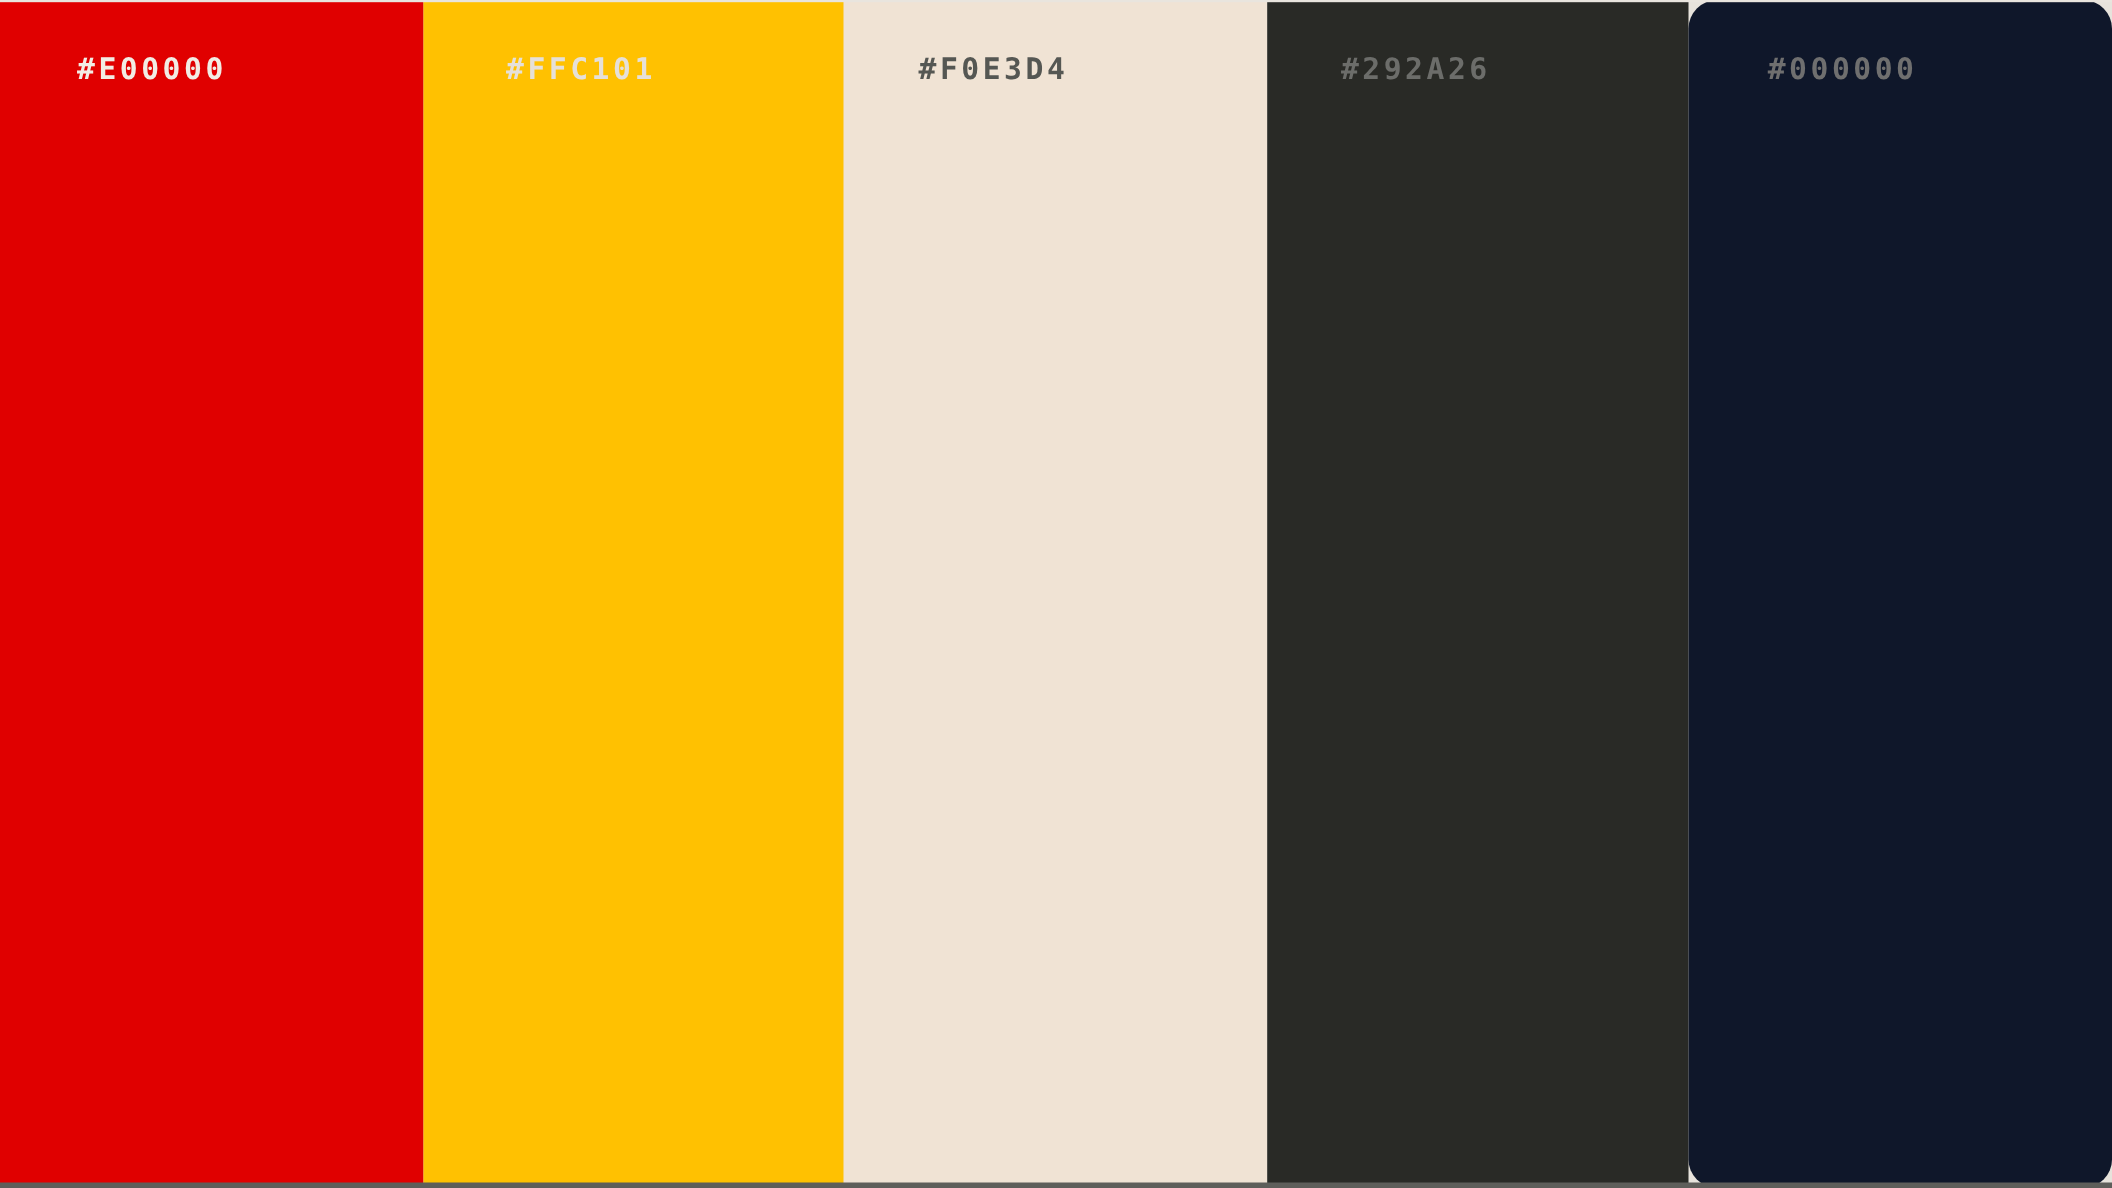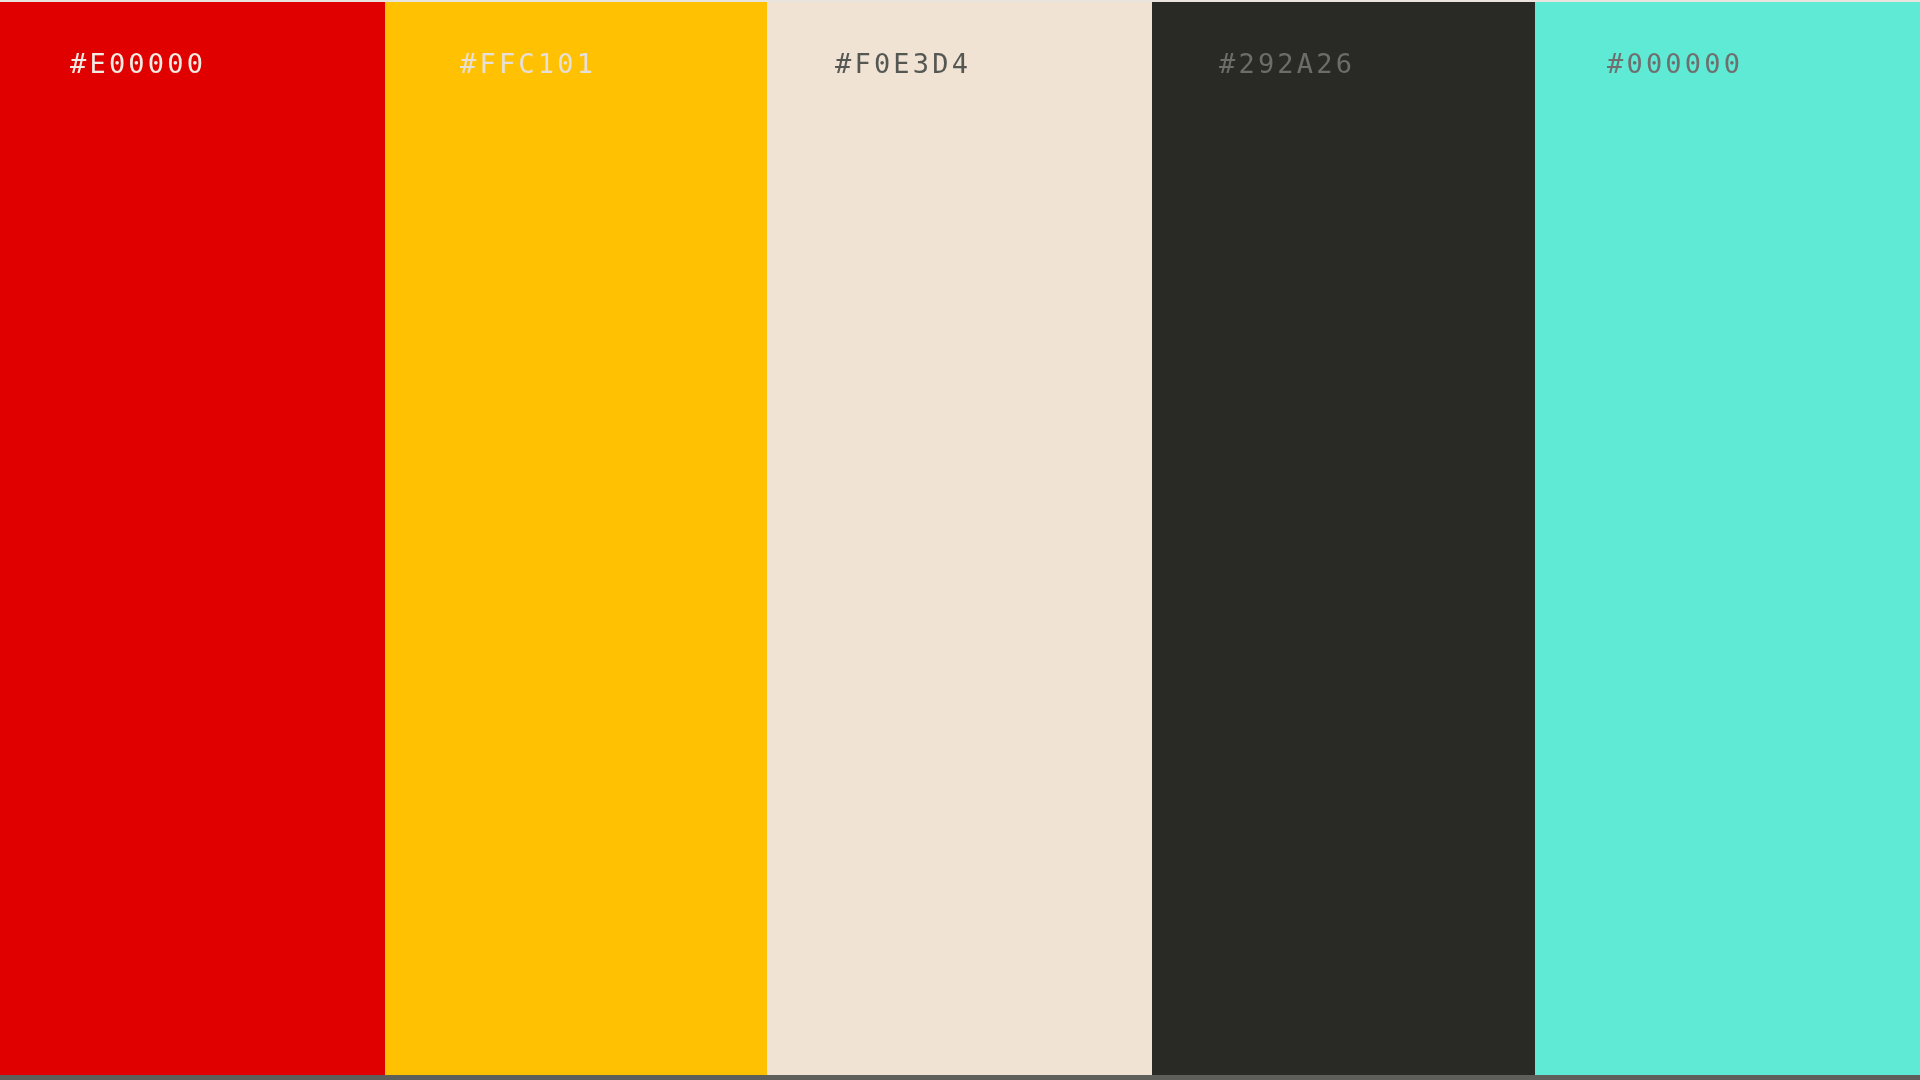--- a/index.html
+++ b/index.html
@@ -40,21 +40,21 @@
     height: 1080px;
     flex: 0 0 auto;
     box-sizing: border-box;
   }
 
   .swatch-label {
     position: absolute;
     top: 50px;
     font-family: "DejaVu Sans Mono", "Liberation Mono", monospace;
     font-size: 27px;
-    font-weight: 400;
+    font-weight: 700;
     letter-spacing: 3.2px;
     line-height: 1;
     white-space: nowrap;
     user-select: none;
   }
 
   
   .sw-1 { width: 385px;  background: #E00000; }
   .sw-2 { width: 382px;  background: #FFC101; }
   .sw-3 { width: 385px;  background: #F0E3D4; padding-left: 48px; }
@@ -83,19 +83,19 @@
   </div>
 
   <div class="swatch sw-3" style="background: rgb(240, 227, 212); width: 385px;">
     <div class="swatch-label" style="color: rgb(85, 87, 83);">#F0E3D4</div>
   </div>
 
   <div class="swatch sw-4" style="background: rgb(41, 42, 38); width: 383px; text-align: center;">
     <div class="swatch-label" style="color: rgb(108, 109, 106);">#292A26</div>
   </div>
 
-  <div class="swatch sw-5" style="background: #5eead4; width: 385px;">
+  <div class="swatch sw-5" style="background: #0f172a; width: 385px; border-radius: 26px;">
     <div class="swatch-label" style="color: rgb(111, 111, 111);">#000000</div>
   </div>
 
   <div class="edge-strip bottom" style="background: rgb(94, 94, 90);"></div>
 
 </div>
 
 </body></html>

